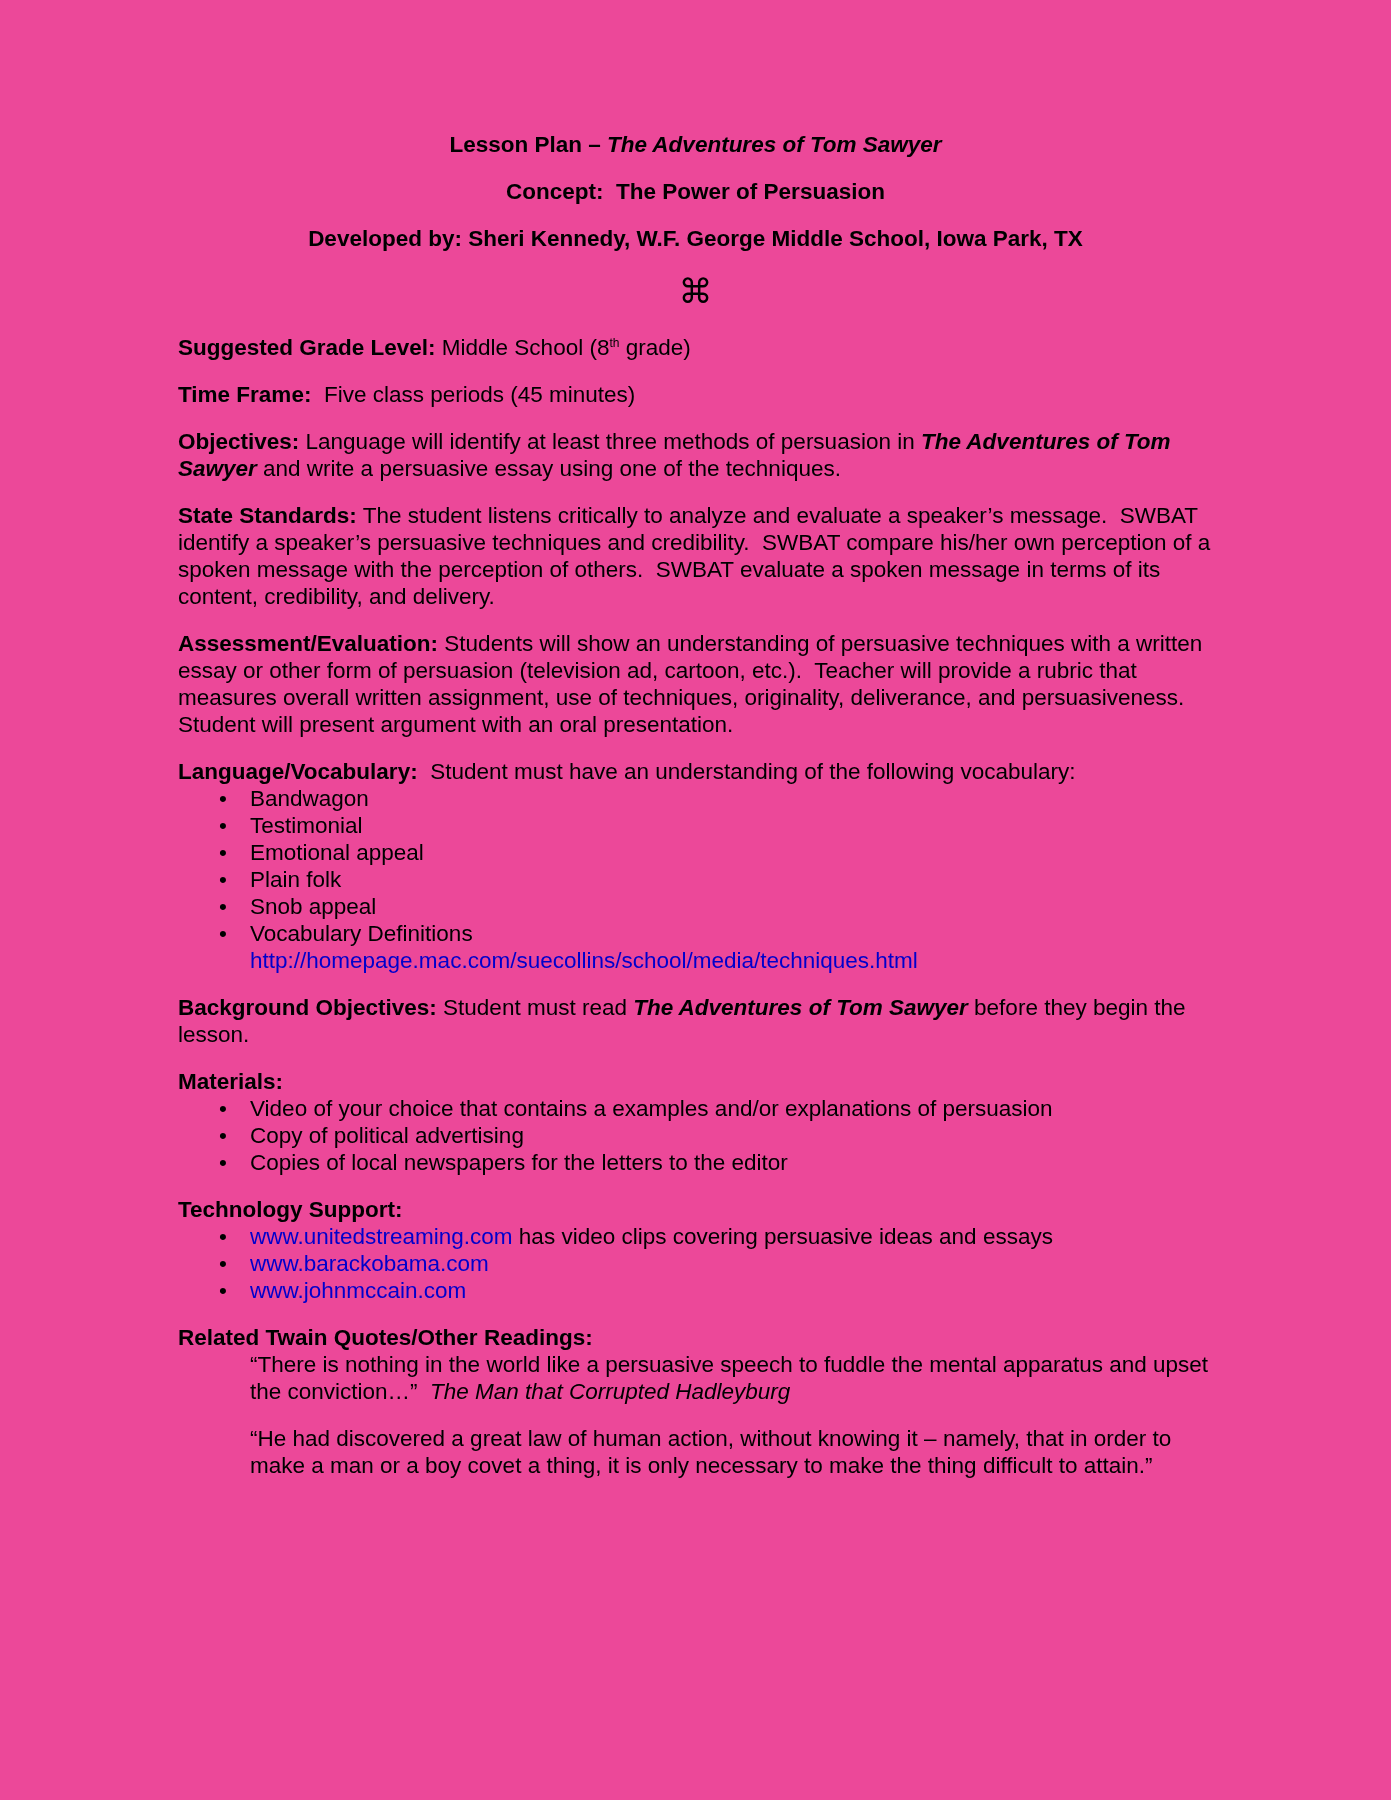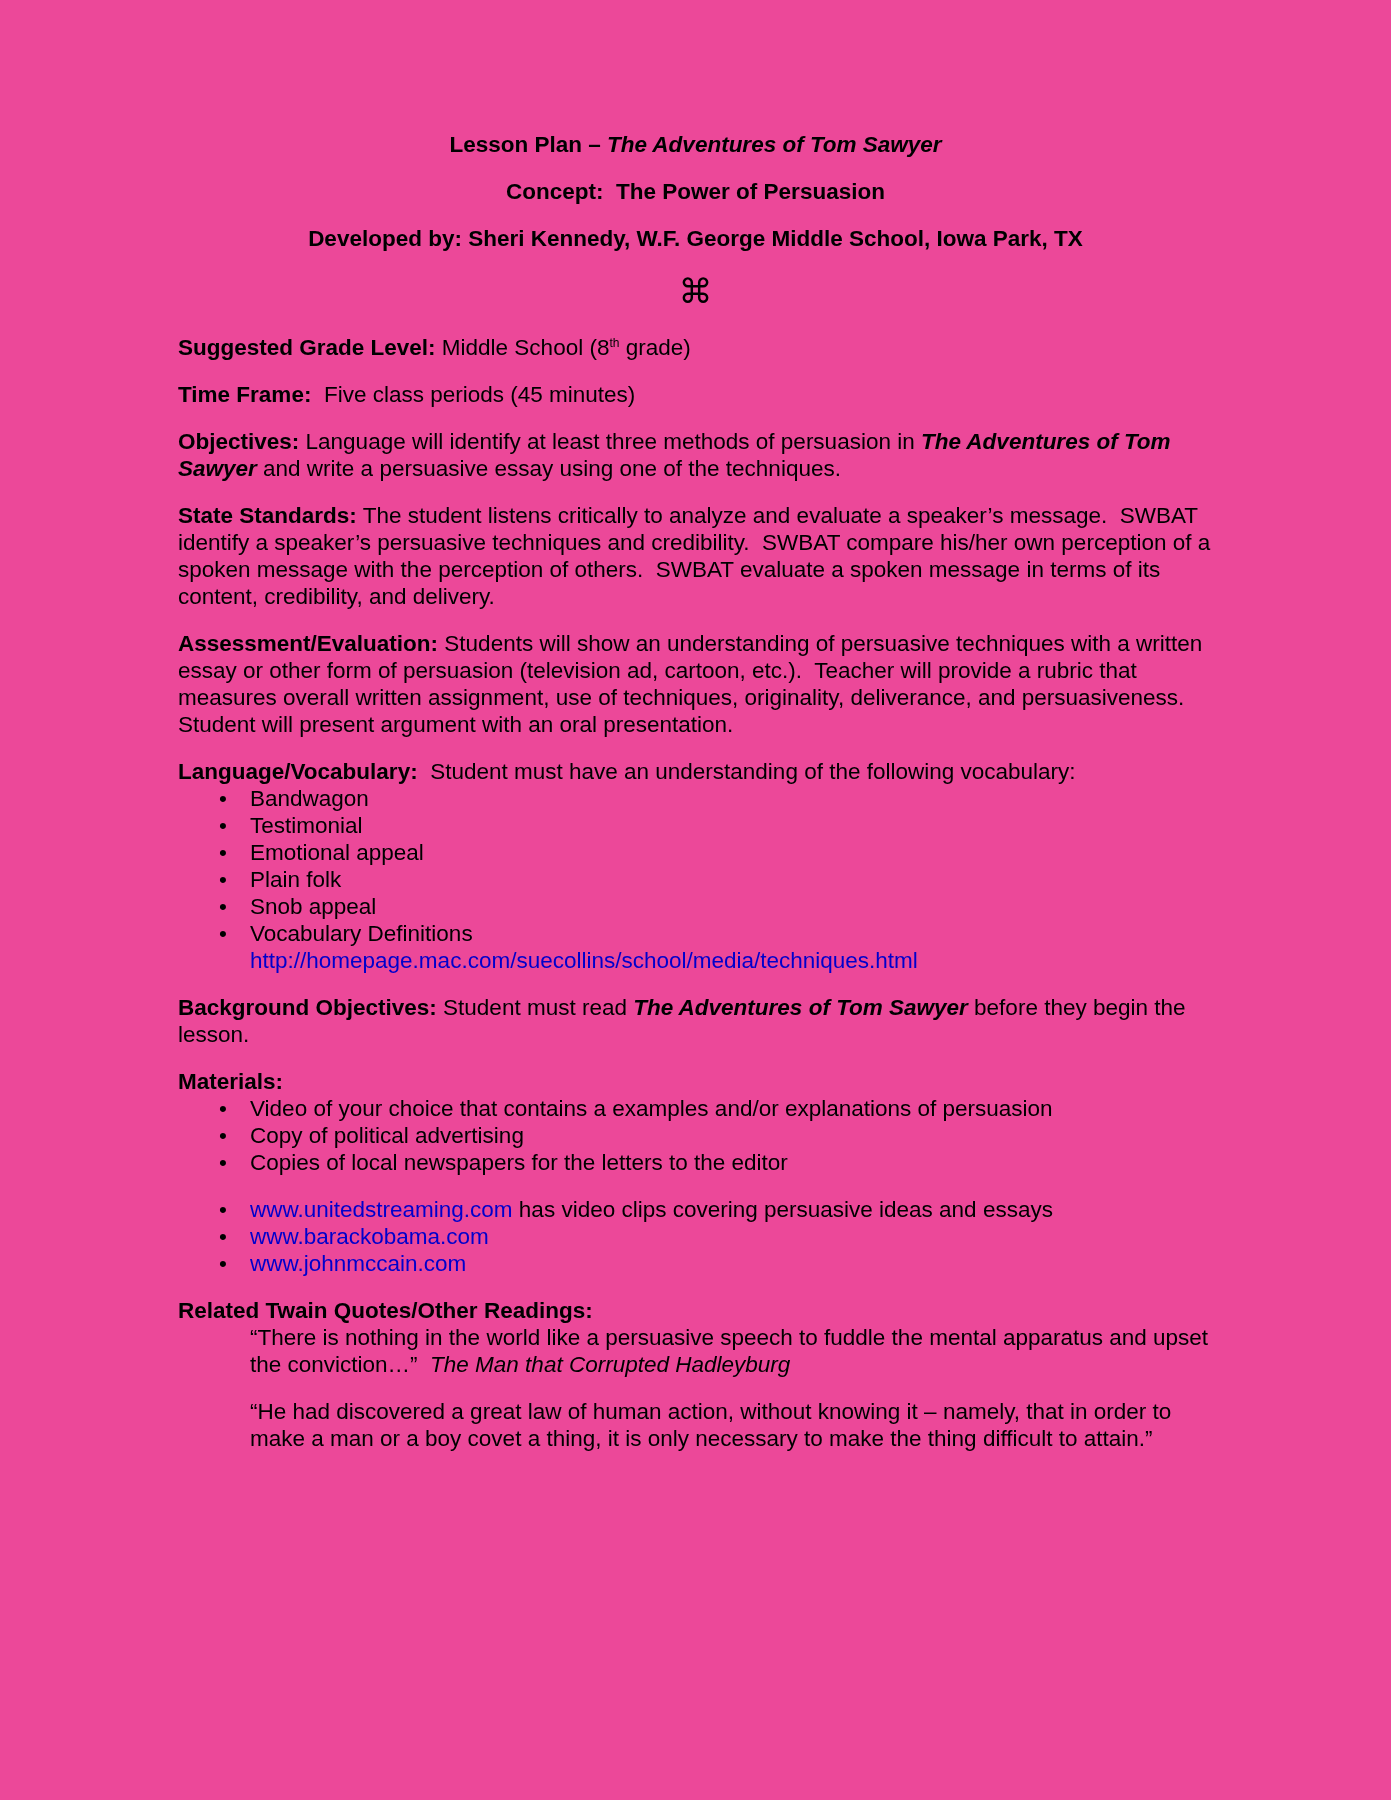--- a/index.html
+++ b/index.html
@@ -79,20 +79,21 @@
 
   <p><span class="b t">Background Objectives:</span><span class="t"> Student must read </span><span class="t bi">The Adventures of Tom Sawyer</span><span class="t"> before they begin the lesson.</span></p>
 
   <p class="nogap b t">Materials:</p>
   <ul>
     <li class="t">Video of your choice that contains a examples and/or explanations of persuasion</li>
     <li class="t">Copy of political advertising</li>
     <li class="t">Copies of local newspapers for the letters to the editor</li>
   </ul>
 
+  <p class="nogap b t">Technology Support:</p>
   <ul>
     <li><a class="link t">www.unitedstreaming.com</a><span class="t"> has video clips covering persuasive ideas and essays</span></li>
     <li><a class="link t">www.barackobama.com</a><span class="t"></span></li>
     <li><a class="link t">www.johnmccain.com</a><span class="t"></span></li>
   </ul>
 
   <p class="nogap b t">Related Twain Quotes/Other Readings:</p>
   <p class="indent"><span class="t">“There is nothing in the world like a persuasive speech to fuddle the mental apparatus and upset the conviction…”  </span><span class="t i">The Man that Corrupted Hadleyburg</span></p>
   <p class="indent t">“He had discovered a great law of human action, without knowing it – namely, that in order to make a man or a boy covet a thing, it is only necessary to make the thing difficult to attain.”</p>
 

